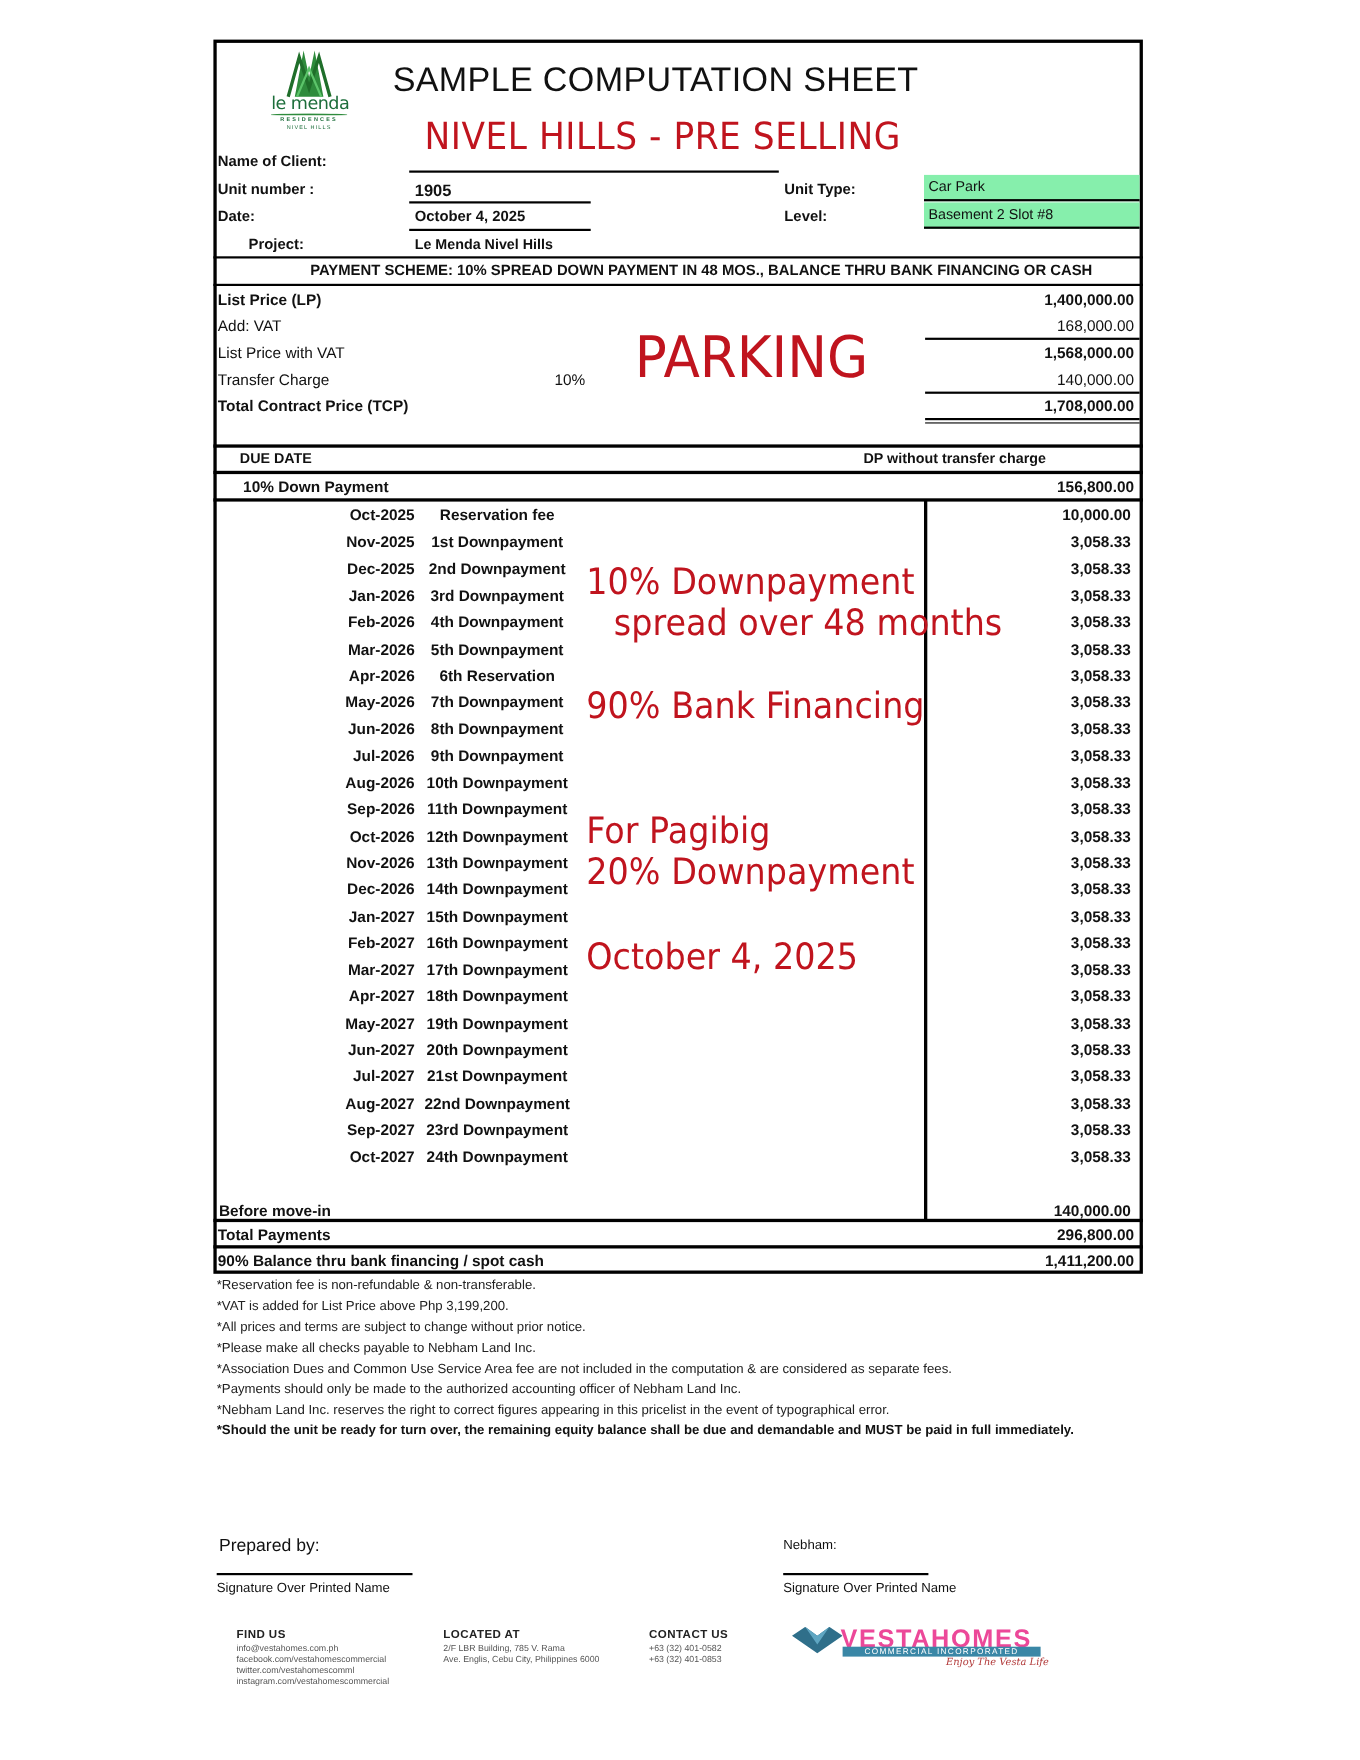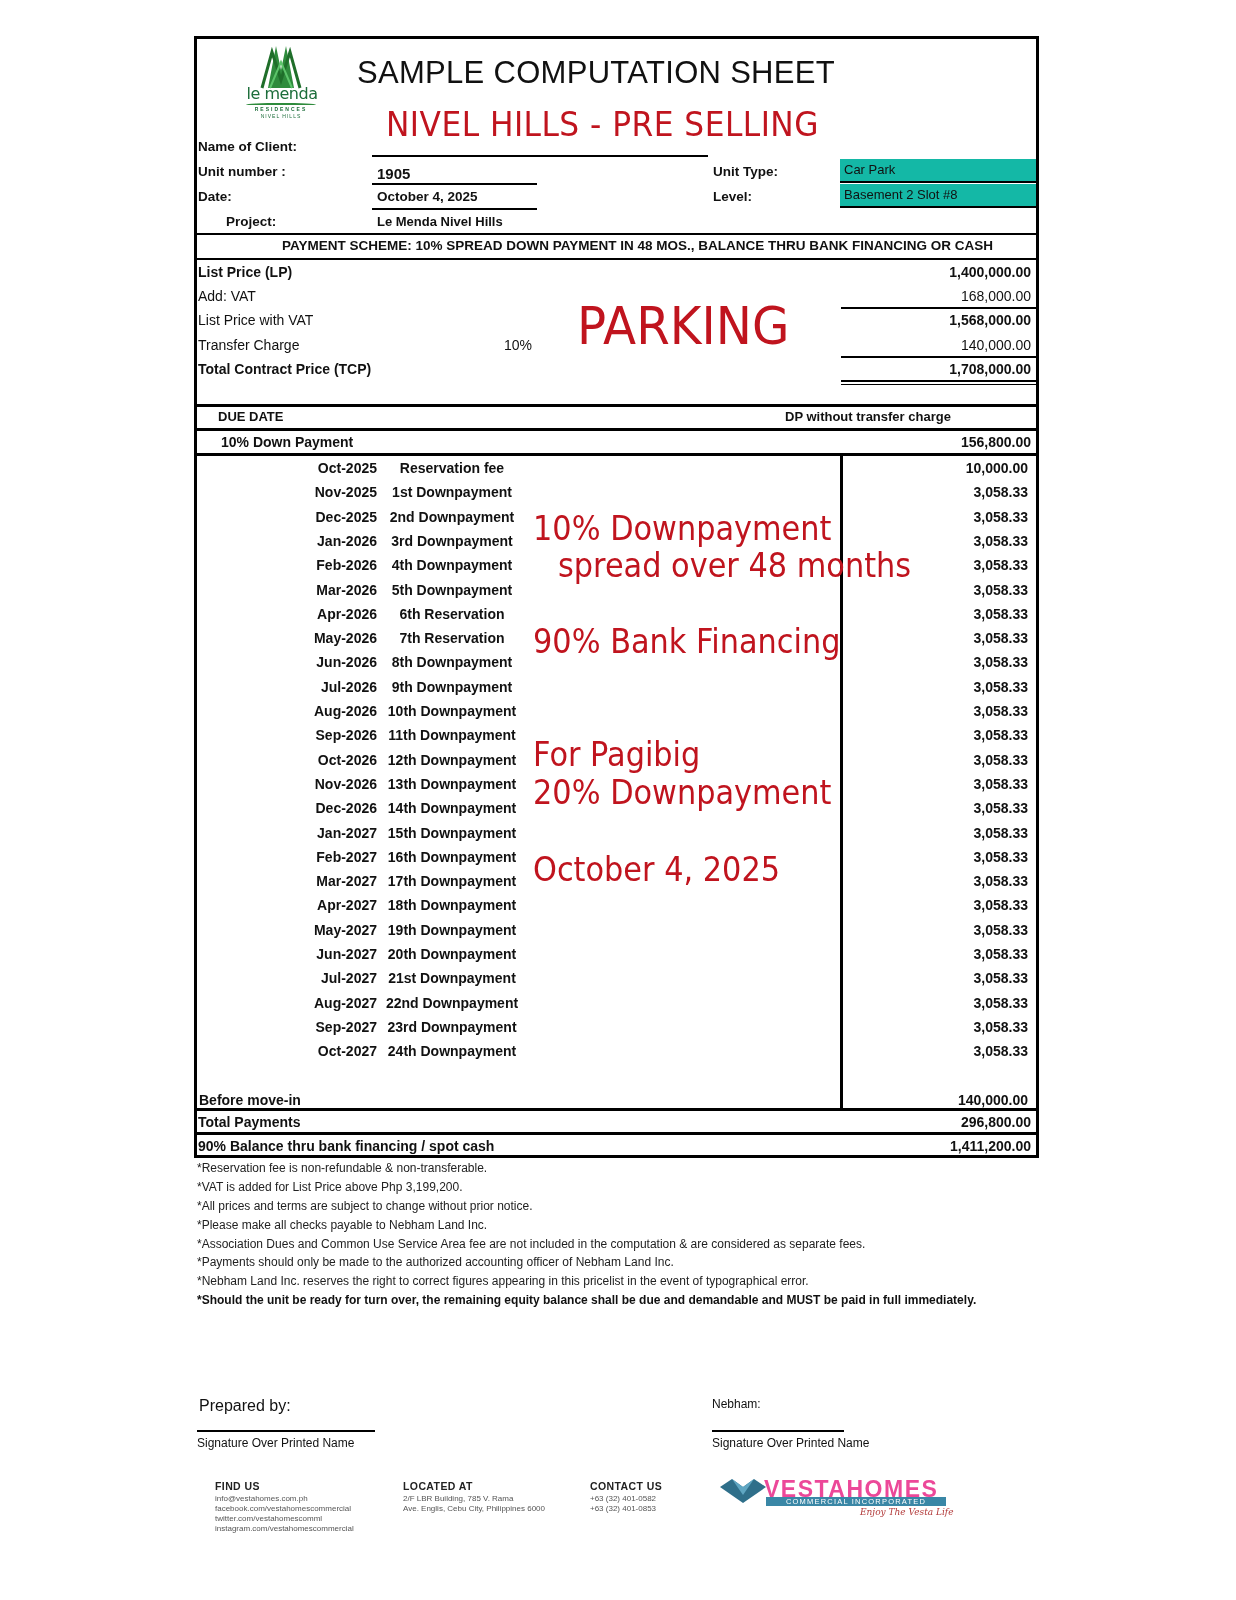--- a/index.html
+++ b/index.html
@@ -8,21 +8,21 @@
   .abs { position: absolute; }
   .sheet { position: absolute; left: 194px; top: 36px; width: 845px; height: 1122px; border: 3px solid #000; }
   .hline { position: absolute; background: #000; }
   .lbl { position: absolute; font-size: 13.5px; font-weight: bold; white-space: nowrap; }
   .reg { position: absolute; font-size: 14px; white-space: nowrap; }
   .num { position: absolute; font-size: 14px; text-align: right; white-space: nowrap; }
   .b { font-weight: bold; }
   .red-anno { position: absolute; color: #c0141e; font-family: "DejaVu Sans", sans-serif; white-space: nowrap; }
   .title { position: absolute; left: 357px; top: 55px; font-size: 31px; letter-spacing: 0.3px; }
   .subtitle { position: absolute; left: 386px; top: 104px; font-size: 34px; color: #c0141e; font-family: "DejaVu Sans", sans-serif; font-weight: normal; letter-spacing: 0.5px; transform: scaleX(0.92); transform-origin: left; }
-  .field-yellow { position: absolute; background: #14b8a6; font-size: 13px; padding: 3px 4px; }
+  .field-yellow { position: absolute; background: #86efac; font-size: 13px; padding: 3px 4px; }
   .row { position: absolute; left: 0; width: 839px; height: 24px; }
   .row .d { position: absolute; left: 0; width: 180px; text-align: right; font-size: 14px; font-weight: bold; top: 4px; }
   .row .desc { position: absolute; left: 170px; width: 170px; text-align: center; font-size: 14px; font-weight: bold; top: 4px; white-space: nowrap; }
   .row .amt { position: absolute; right: 8px; font-size: 14px; font-weight: bold; top: 4px; }
   .note { position: absolute; left: 197px; font-size: 12px; white-space: nowrap; color: #222; }
   .foot-h { position: absolute; font-size: 10.5px; font-weight: bold; letter-spacing: 0.4px; color: #222; }
   .foot-t { position: absolute; font-size: 8px; line-height: 10px; color: #555; white-space: nowrap; }
 </style>
 </head>
 <body>
@@ -126,21 +126,21 @@
       <span class="desc">5th Downpayment</span>
       <span class="amt">3,058.33</span>
     </div>
   <div class="row" style="top:145.8px;">
       <span class="d">Apr-2026</span>
       <span class="desc">6th Reservation</span>
       <span class="amt">3,058.33</span>
     </div>
   <div class="row" style="top:170.1px;">
       <span class="d">May-2026</span>
-      <span class="desc">7th Reservation</span>
+      <span class="desc">7th Downpayment</span>
       <span class="amt">3,058.33</span>
     </div>
   <div class="row" style="top:194.4px;">
       <span class="d">Jun-2026</span>
       <span class="desc">8th Downpayment</span>
       <span class="amt">3,058.33</span>
     </div>
   <div class="row" style="top:218.7px;">
       <span class="d">Jul-2026</span>
       <span class="desc">9th Downpayment</span>

